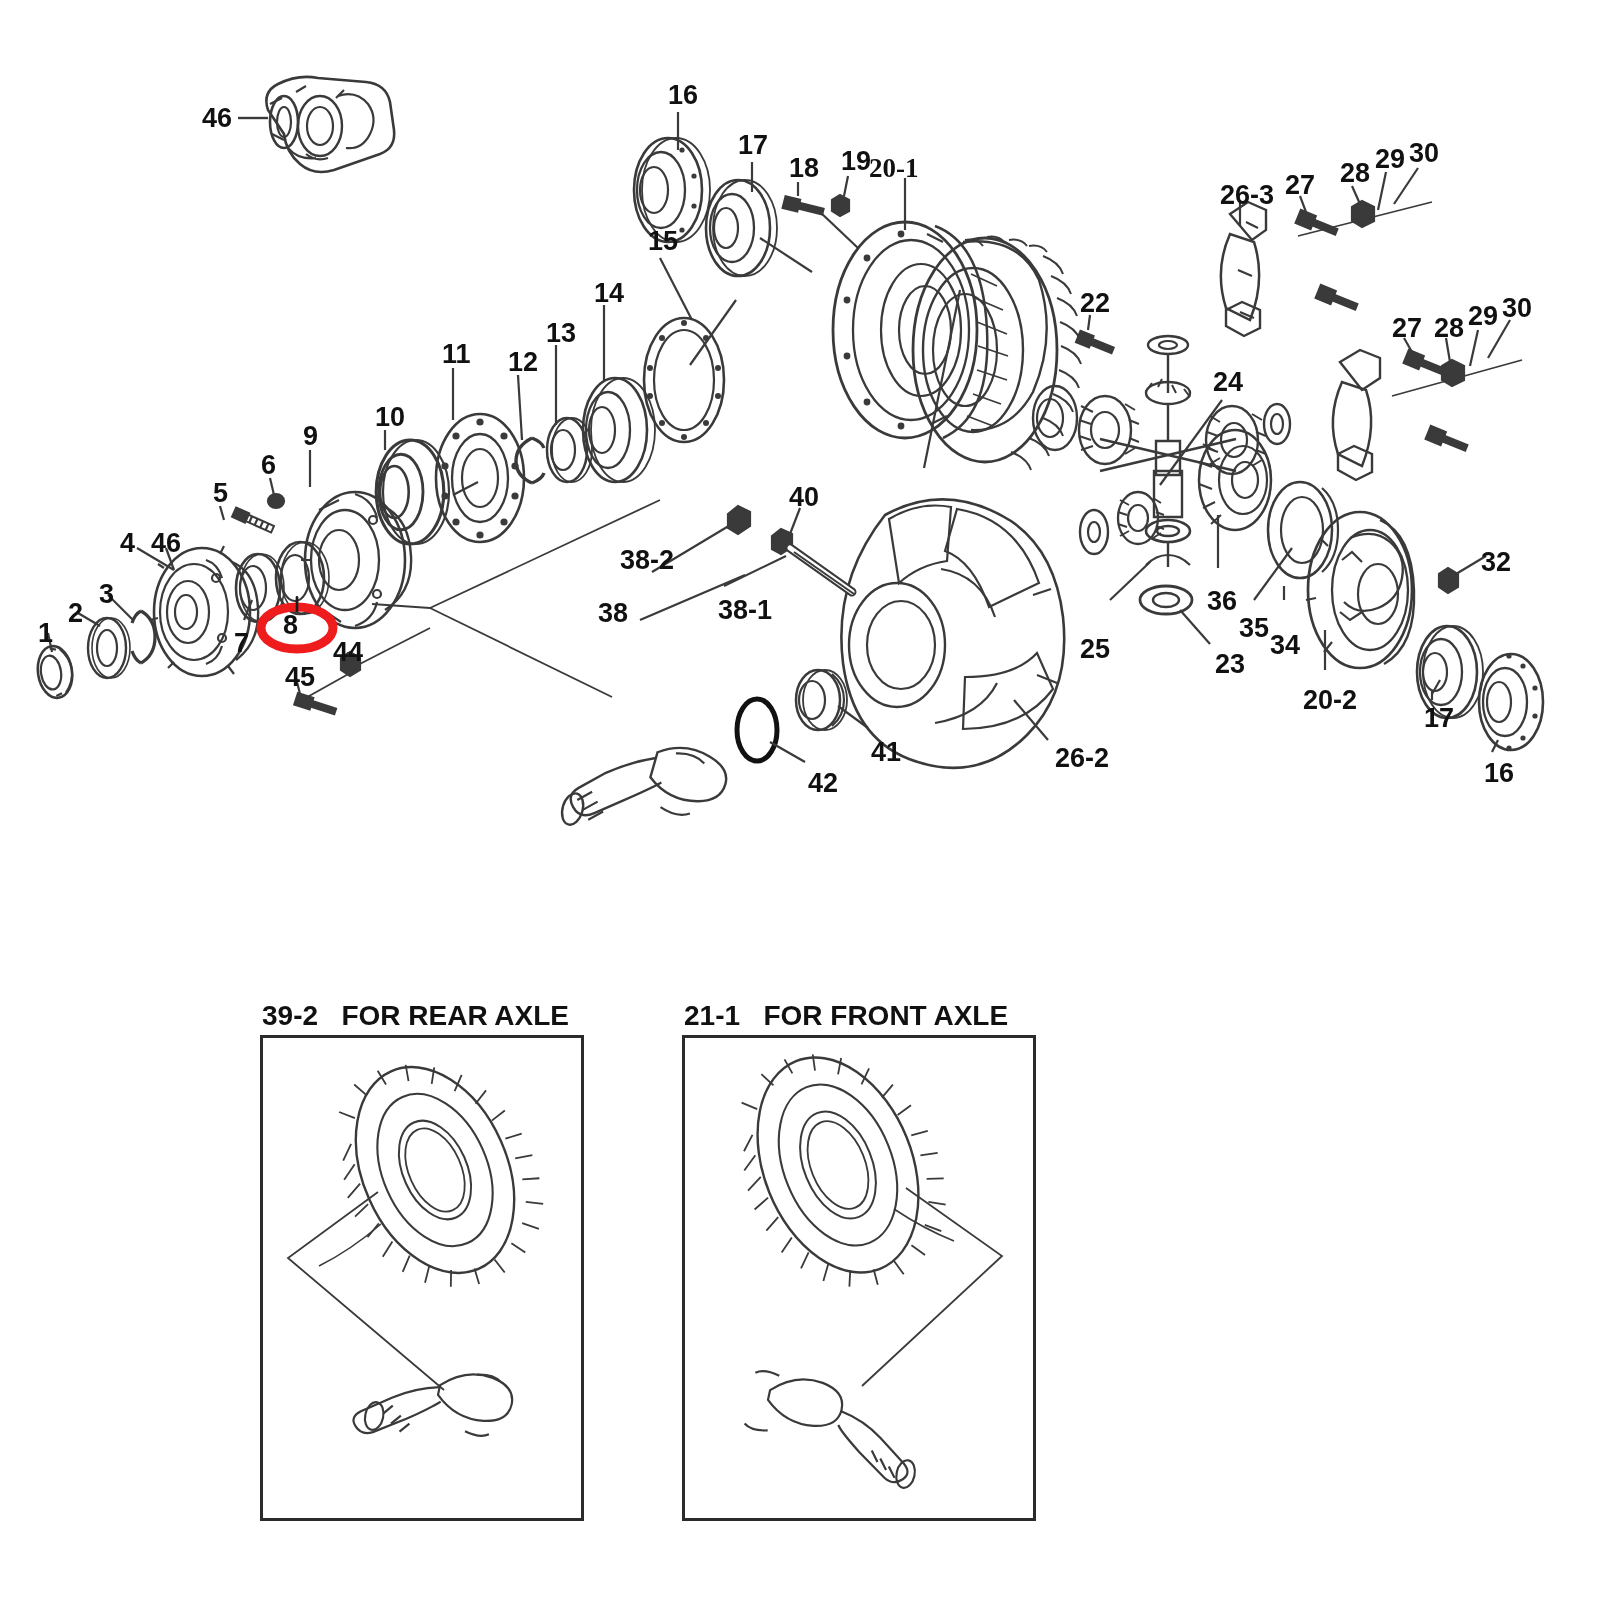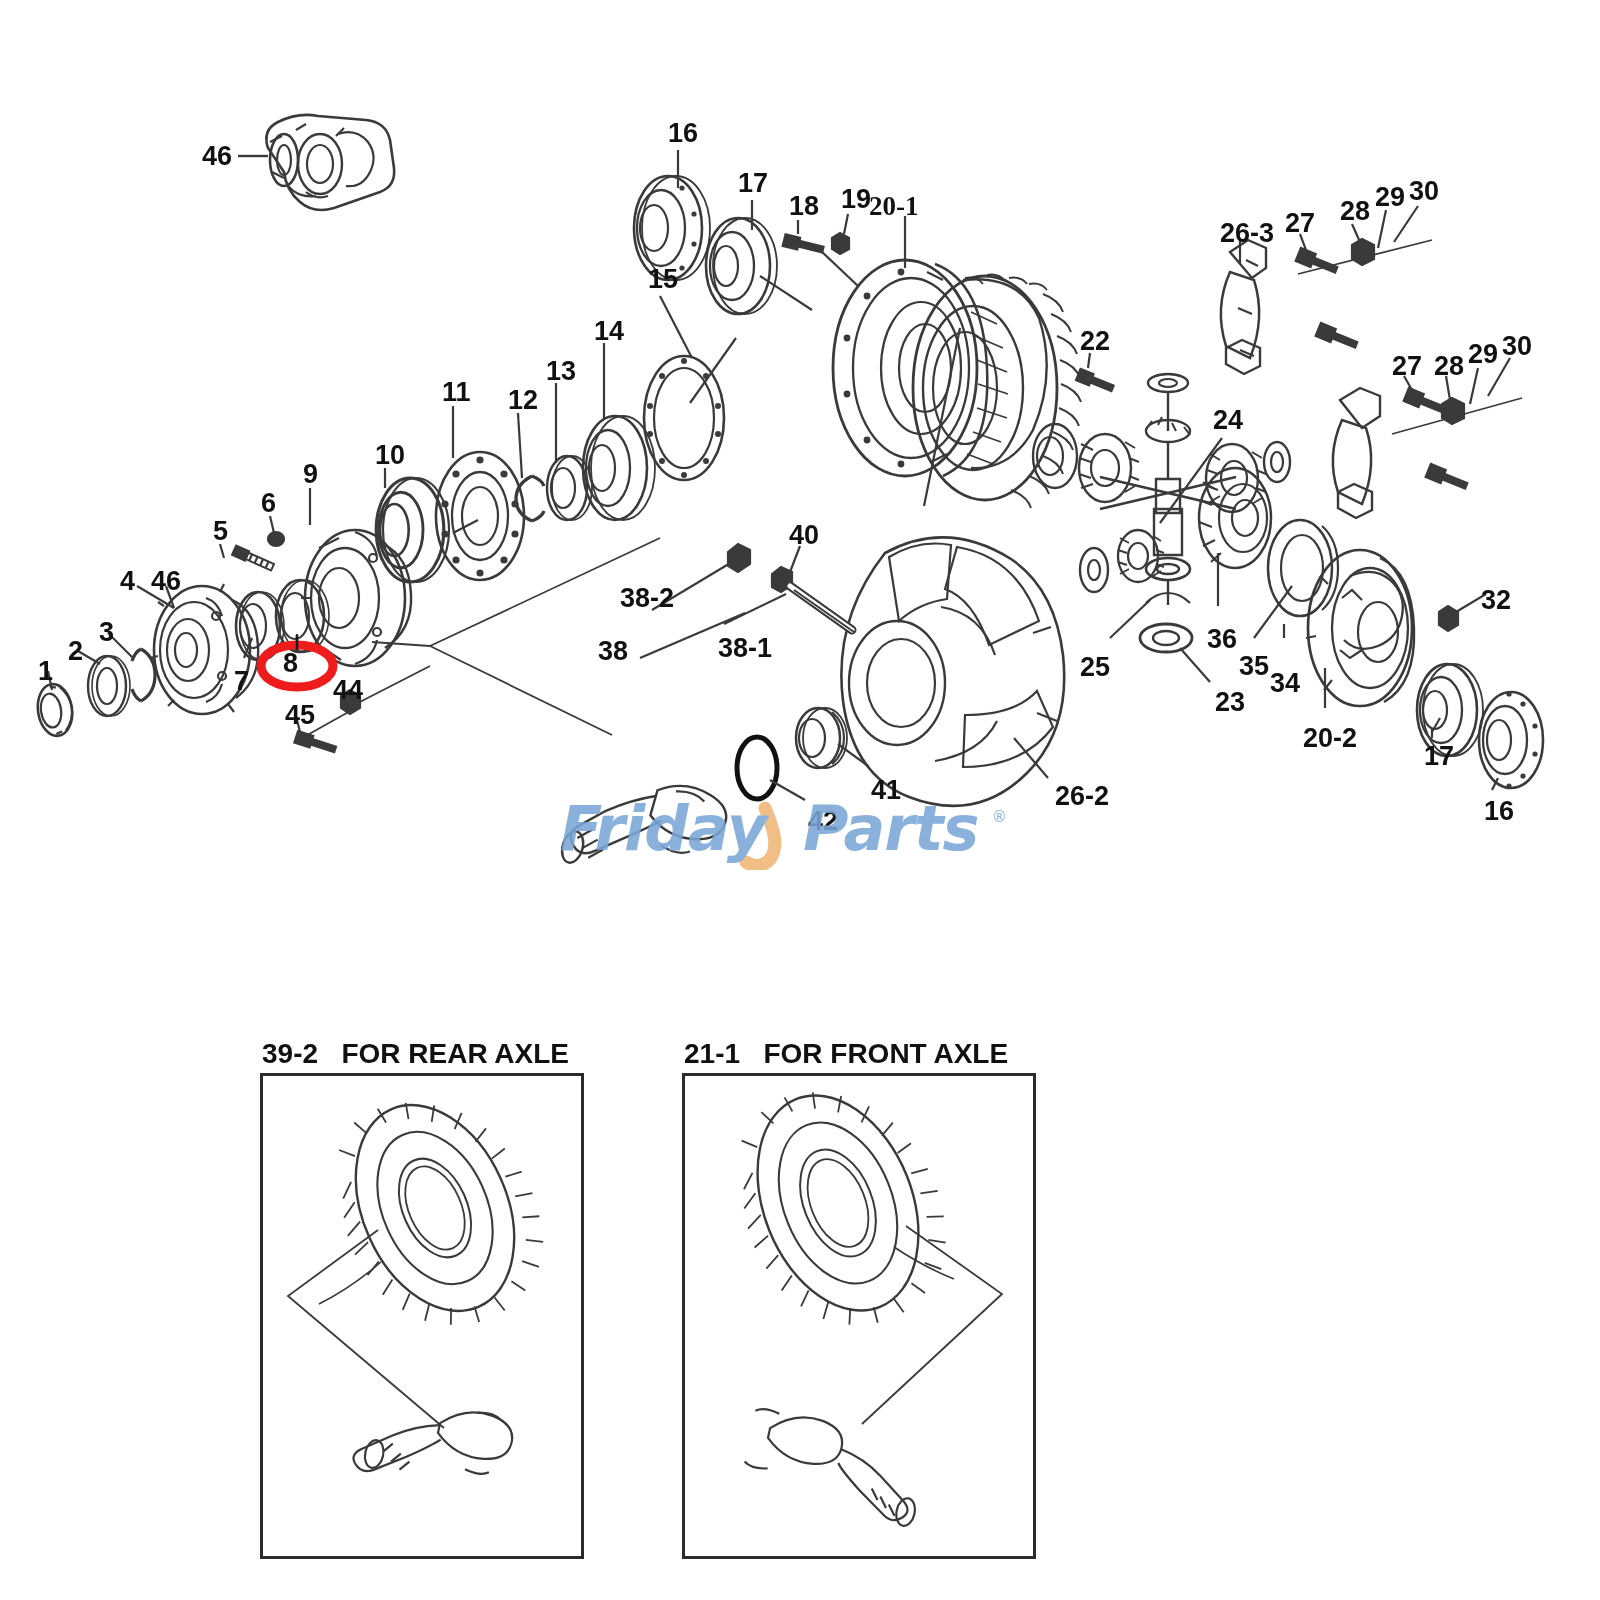--- a/index.html
+++ b/index.html
@@ -1,18 +1,18 @@
 <!DOCTYPE html>
 <html><head>
 <meta charset="utf-8">
 <style>
   html,body{margin:0;padding:0;background:#ffffff;}
   body{width:1600px;height:1600px;position:relative;overflow:hidden;
        font-family:"Liberation Sans",sans-serif;color:#000;}
-  #stage{position:absolute;inset:0;margin-top:38px;}
+  #stage{position:absolute;inset:0;}
   svg#art{position:absolute;left:0;top:0;width:1600px;height:1600px;}
   .lbl{position:absolute;font-weight:700;font-size:27px;line-height:1;
        letter-spacing:0px;color:#111;white-space:nowrap;}
   .panel-title{position:absolute;font-weight:700;font-size:28px;white-space:nowrap;color:#111;}
   .panel-box{position:absolute;border:3px solid #2b2b2b;background:transparent;}
   .wm{position:absolute;left:560px;top:752px;width:450px;height:80px;
       pointer-events:none;opacity:.88;}
   .wm-txt{font-family:"DejaVu Sans",sans-serif;font-weight:700;font-style:italic;
           font-size:62px;letter-spacing:-1px;}
 </style>
@@ -621,43 +621,35 @@
       <div class="lbl" style="left: 1375px; top: 146px;">29</div>
       <div class="lbl" style="left: 1409px; top: 140px;">30</div>
       <div class="lbl" style="left: 1392px; top: 315px;">27</div>
       <div class="lbl" style="left: 1434px; top: 315px;">28</div>
       <div class="lbl" style="left: 1468px; top: 303px;">29</div>
       <div class="lbl" style="left: 1502px; top: 295px;">30</div>
       <div class="lbl" style="left: 1481px; top: 549px;">32</div>
       <div class="lbl" style="left: 1207px; top: 588px;">36</div>
       <div class="lbl" style="left: 1239px; top: 615px;">35</div>
       <div class="lbl" style="left: 1270px; top: 632px;">34</div>
-      <div class="lbl" style="left: 1080px; top: 616px;">25</div>
+      <div class="lbl" style="left: 1080px; top: 636px;">25</div>
       <div class="lbl" style="left: 1215px; top: 651px;">23</div>
       <div class="lbl" style="left: 1303px; top: 687px;">20-2</div>
       <div class="lbl" style="left: 1424px; top: 705px;">17</div>
       <div class="lbl" style="left: 1484px; top: 760px;">16</div>
       <div class="lbl" style="left: 789px; top: 484px;">40</div>
       <div class="lbl" style="left: 620px; top: 547px;">38-2</div>
       <div class="lbl" style="left: 718px; top: 597px;">38-1</div>
       <div class="lbl" style="left: 598px; top: 600px;">38</div>
       <div class="lbl" style="left: 871px; top: 739px;">41</div>
       <div class="lbl" style="left: 808px; top: 770px;">42</div>
       <div class="lbl" style="left: 1055px; top: 745px;">26-2</div>
     </div>
 
 <div id="panels">
       <div class="panel-title" style="left: 262px; top: 1000px;"><span>39-2</span><span>&nbsp;&nbsp;&nbsp;</span><span>FOR REAR AXLE</span></div>
       <div class="panel-box" style="left: 260px; top: 1035px; width: 318px; height: 480px;"></div>
       <div class="panel-title" style="left: 684px; top: 1000px;"><span>21-1</span><span>&nbsp;&nbsp;&nbsp;</span><span>FOR FRONT AXLE</span></div>
       <div class="panel-box" style="left: 682px; top: 1035px; width: 348px; height: 480px;"></div>
     </div>
 
-<div class="wm">
-  <svg viewBox="0 0 450 80" width="450" height="80">
-    <path d="M205,18 C214,40 218,54 212,66 C207,76 194,78 186,72" fill="none" stroke="#f0b775" stroke-width="13" stroke-linecap="round"></path>
-    <text x="0" y="60" class="wm-txt" fill="#7ba7d7" id="wmA">Friday</text>
-    <text x="243" y="60" class="wm-txt" fill="#7ba7d7" id="wmB">Parts</text>
-    <text x="432" y="32" font-size="15" fill="#7ba7d7" font-family="DejaVu Sans, sans-serif" id="wmR">®</text>
-  </svg>
+
 </div>
 
-</div>
-
 </body></html>

